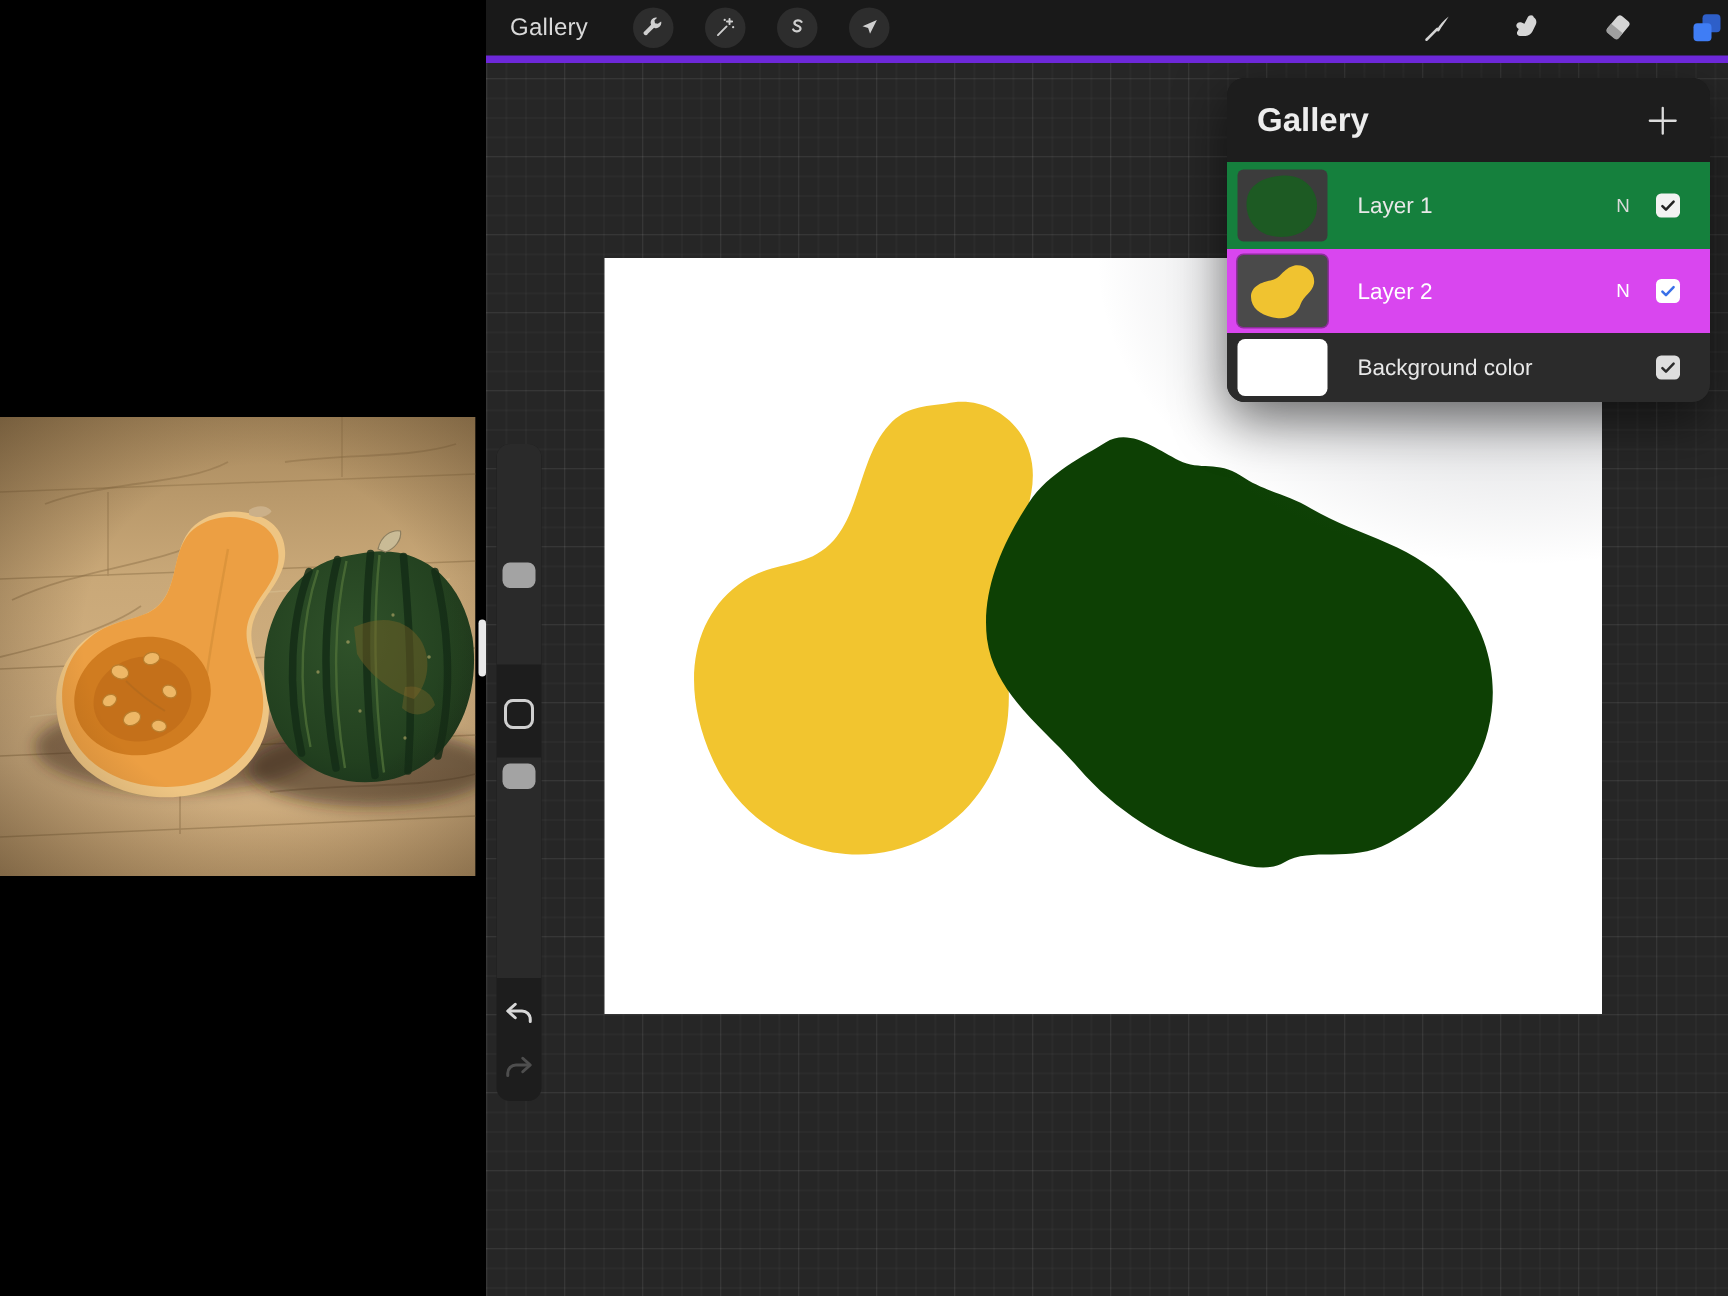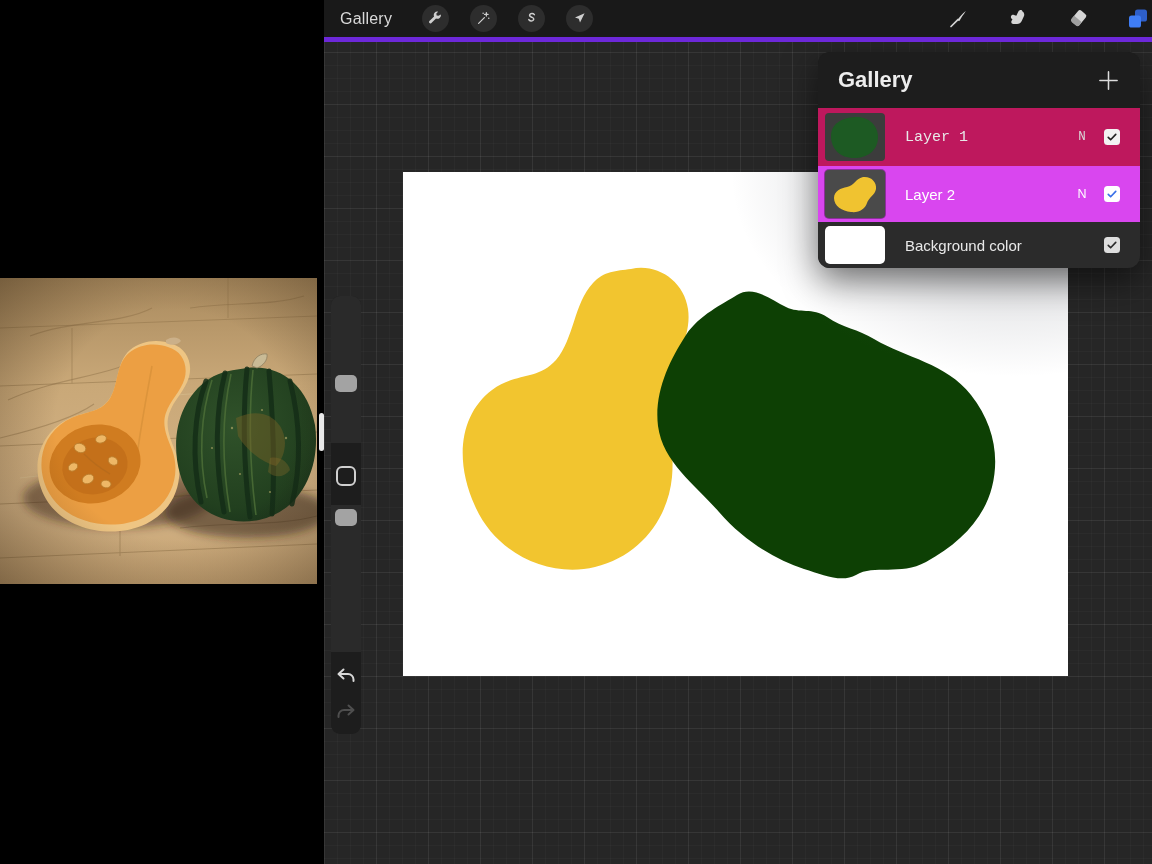--- a/index.html
+++ b/index.html
@@ -75,21 +75,21 @@
   .layers-panel{
     position:absolute;left:818px;top:52px;width:322px;height:216px;
     border-radius:12px;overflow:hidden;z-index:25;
     box-shadow:0 12px 34px rgba(0,0,0,.55);
     background:#1d1d1d;
   }
   .layers-header{height:56px;display:flex;align-items:center;padding:0 20px;background:#1d1d1d;}
   .layers-title{font-size:22px;font-weight:700;color:#ededed;}
   .add-layer{margin-left:auto;width:24px;height:24px;display:flex;align-items:center;justify-content:center;}
   .layer-row{display:flex;align-items:center;padding-left:7px;}
-  .row-layer1{height:58px;background:#be185d;font-family:Liberation Mono, monospace;}
+  .row-layer1{height:58px;background:#15803d;}
   .row-layer2{height:56px;background:#d946ef;}
   .row-bg{height:46px;background:#2b2b2b;}
   .layer-thumb{width:60px;height:48px;border-radius:4px;margin-right:20px;overflow:hidden;flex:none;}
   .row-layer1 .layer-thumb{background:#3c3c3c;}
   .row-layer2 .layer-thumb{background:#4a4a4a;box-shadow:0 0 0 1px rgba(0,0,0,.35);}
   .bg-thumb{width:60px;height:38px;border-radius:5px;margin-right:20px;background:#fff;flex:none;}
   .layer-name{flex:1;font-size:15px;color:#e8e8e8;}
   .row-layer2 .layer-name{color:#fff;}
   .blend-mode{font-size:12.5px;color:#d9d9d9;margin-right:16px;width:12px;text-align:center;}
   .checkbox{width:16px;height:16px;border-radius:3.5px;margin-right:20px;flex:none;display:flex;align-items:center;justify-content:center;}

